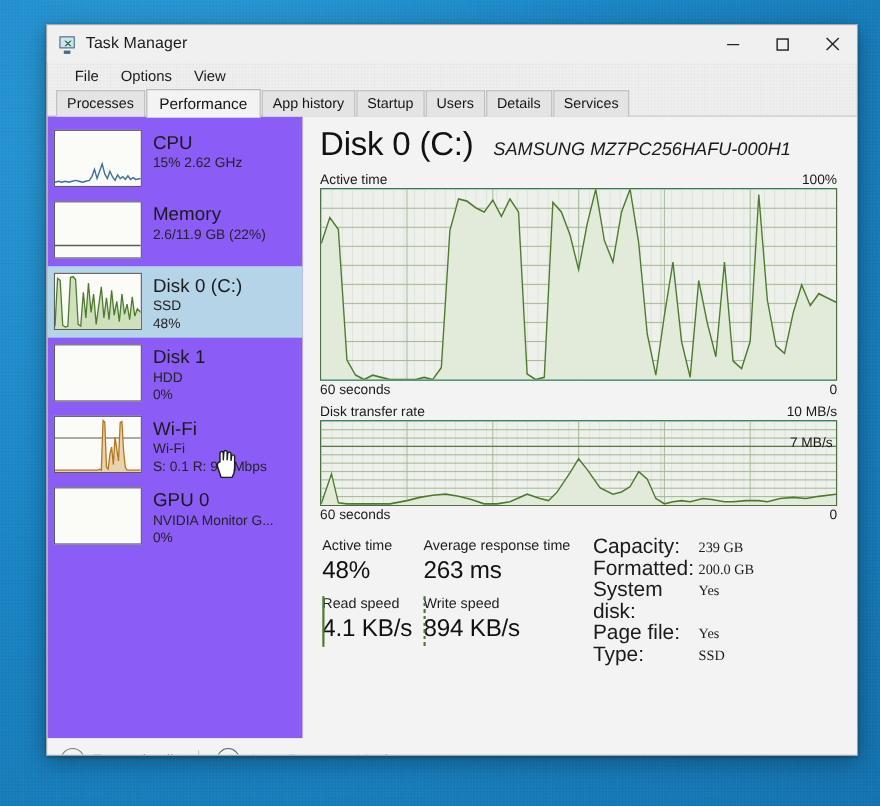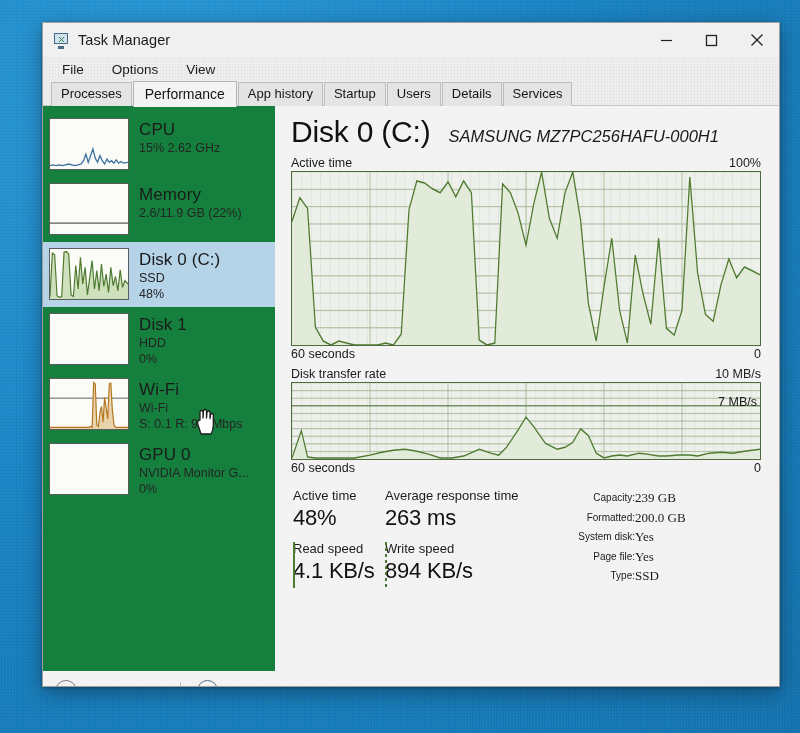--- a/index.html
+++ b/index.html
@@ -88,22 +88,22 @@
     display: flex; align-items: center; justify-content: center;
     color: #222;
   }
   .winbtn svg { display: block; }
 
   
   #menubar {
     height: 24px;
     display: flex;
     align-items: center;
-    padding-left: 10px;
-    gap: 10px;
+    padding-left: 16px;
+    gap: 2px;
   }
   .menuitem {
     font-size: 13.5px;
     color: #1b1b1b;
     padding: 2px 9px;
   }
 
   
   #tabstrip {
     position: relative;
@@ -145,21 +145,21 @@
     display: flex;
     height: 565px;
     background: #f3f3f3;
   }
 
   
   #sidebar {
     width: 232px;
     flex: 0 0 232px;
     padding-top: 6px;
-    background: #15803d;
+    background: #8b5cf6;
     position: relative;
   }
   .side-item {
     display: flex;
     align-items: flex-start;
     height: 65px;
     padding: 6px 0 0 6px;
     box-sizing: border-box;
   }
   .side-item.selected {
@@ -287,23 +287,22 @@
   }
 
   #stats-right {
     flex: 1 1 auto;
     padding-left: 8px;
     padding-top: 1px;
   }
   .info-row { display: flex; line-height: 19.5px; }
   .info-label {
     width: 96px; flex: 0 0 96px;
-    font-size: 10px;
+    font-size: 19px;
     color: #1b1b1b;
-    text-align: right;
   }
   .info-value {
     font-size: 13px;
     color: #1b1b1b;
     font-family: Liberation Serif, serif;
   }
 
   
   #footer {
     height: 39px;

